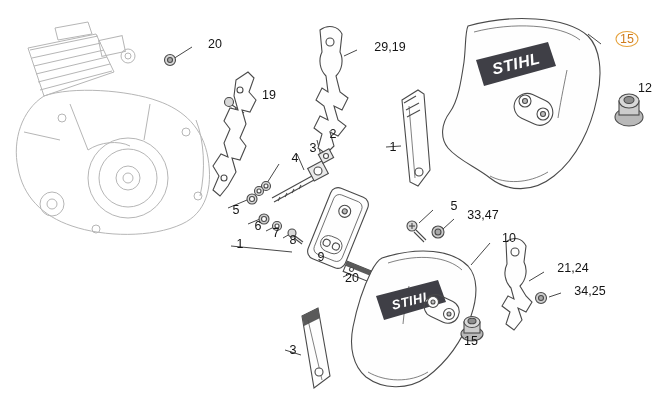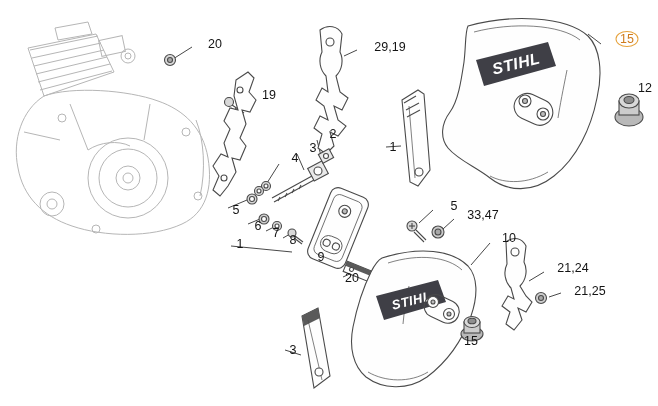--- a/index.html
+++ b/index.html
@@ -265,16 +265,16 @@
     <span class="lbl" style="left:277px;top:240px">8</span>
     <span class="lbl" style="left:224px;top:244px">1</span>
     <span class="lbl" style="left:305px;top:257px">9</span>
     <span class="lbl" style="left:336px;top:278px">20</span>
     <span class="lbl" style="left:438px;top:206px">5</span>
     <span class="lbl" style="left:467px;top:215px">33,47</span>
     <span class="lbl" style="left:493px;top:238px">10</span>
     <span class="lbl" style="left:277px;top:350px">3</span>
     <span class="lbl" style="left:455px;top:341px">15</span>
     <span class="lbl" style="left:557px;top:268px">21,24</span>
-    <span class="lbl" style="left:574px;top:291px">21,25</span>
+    <span class="lbl" style="left:574px;top:291px">34,25</span>
   </div>
 
 </div>
 
 </body></html>

